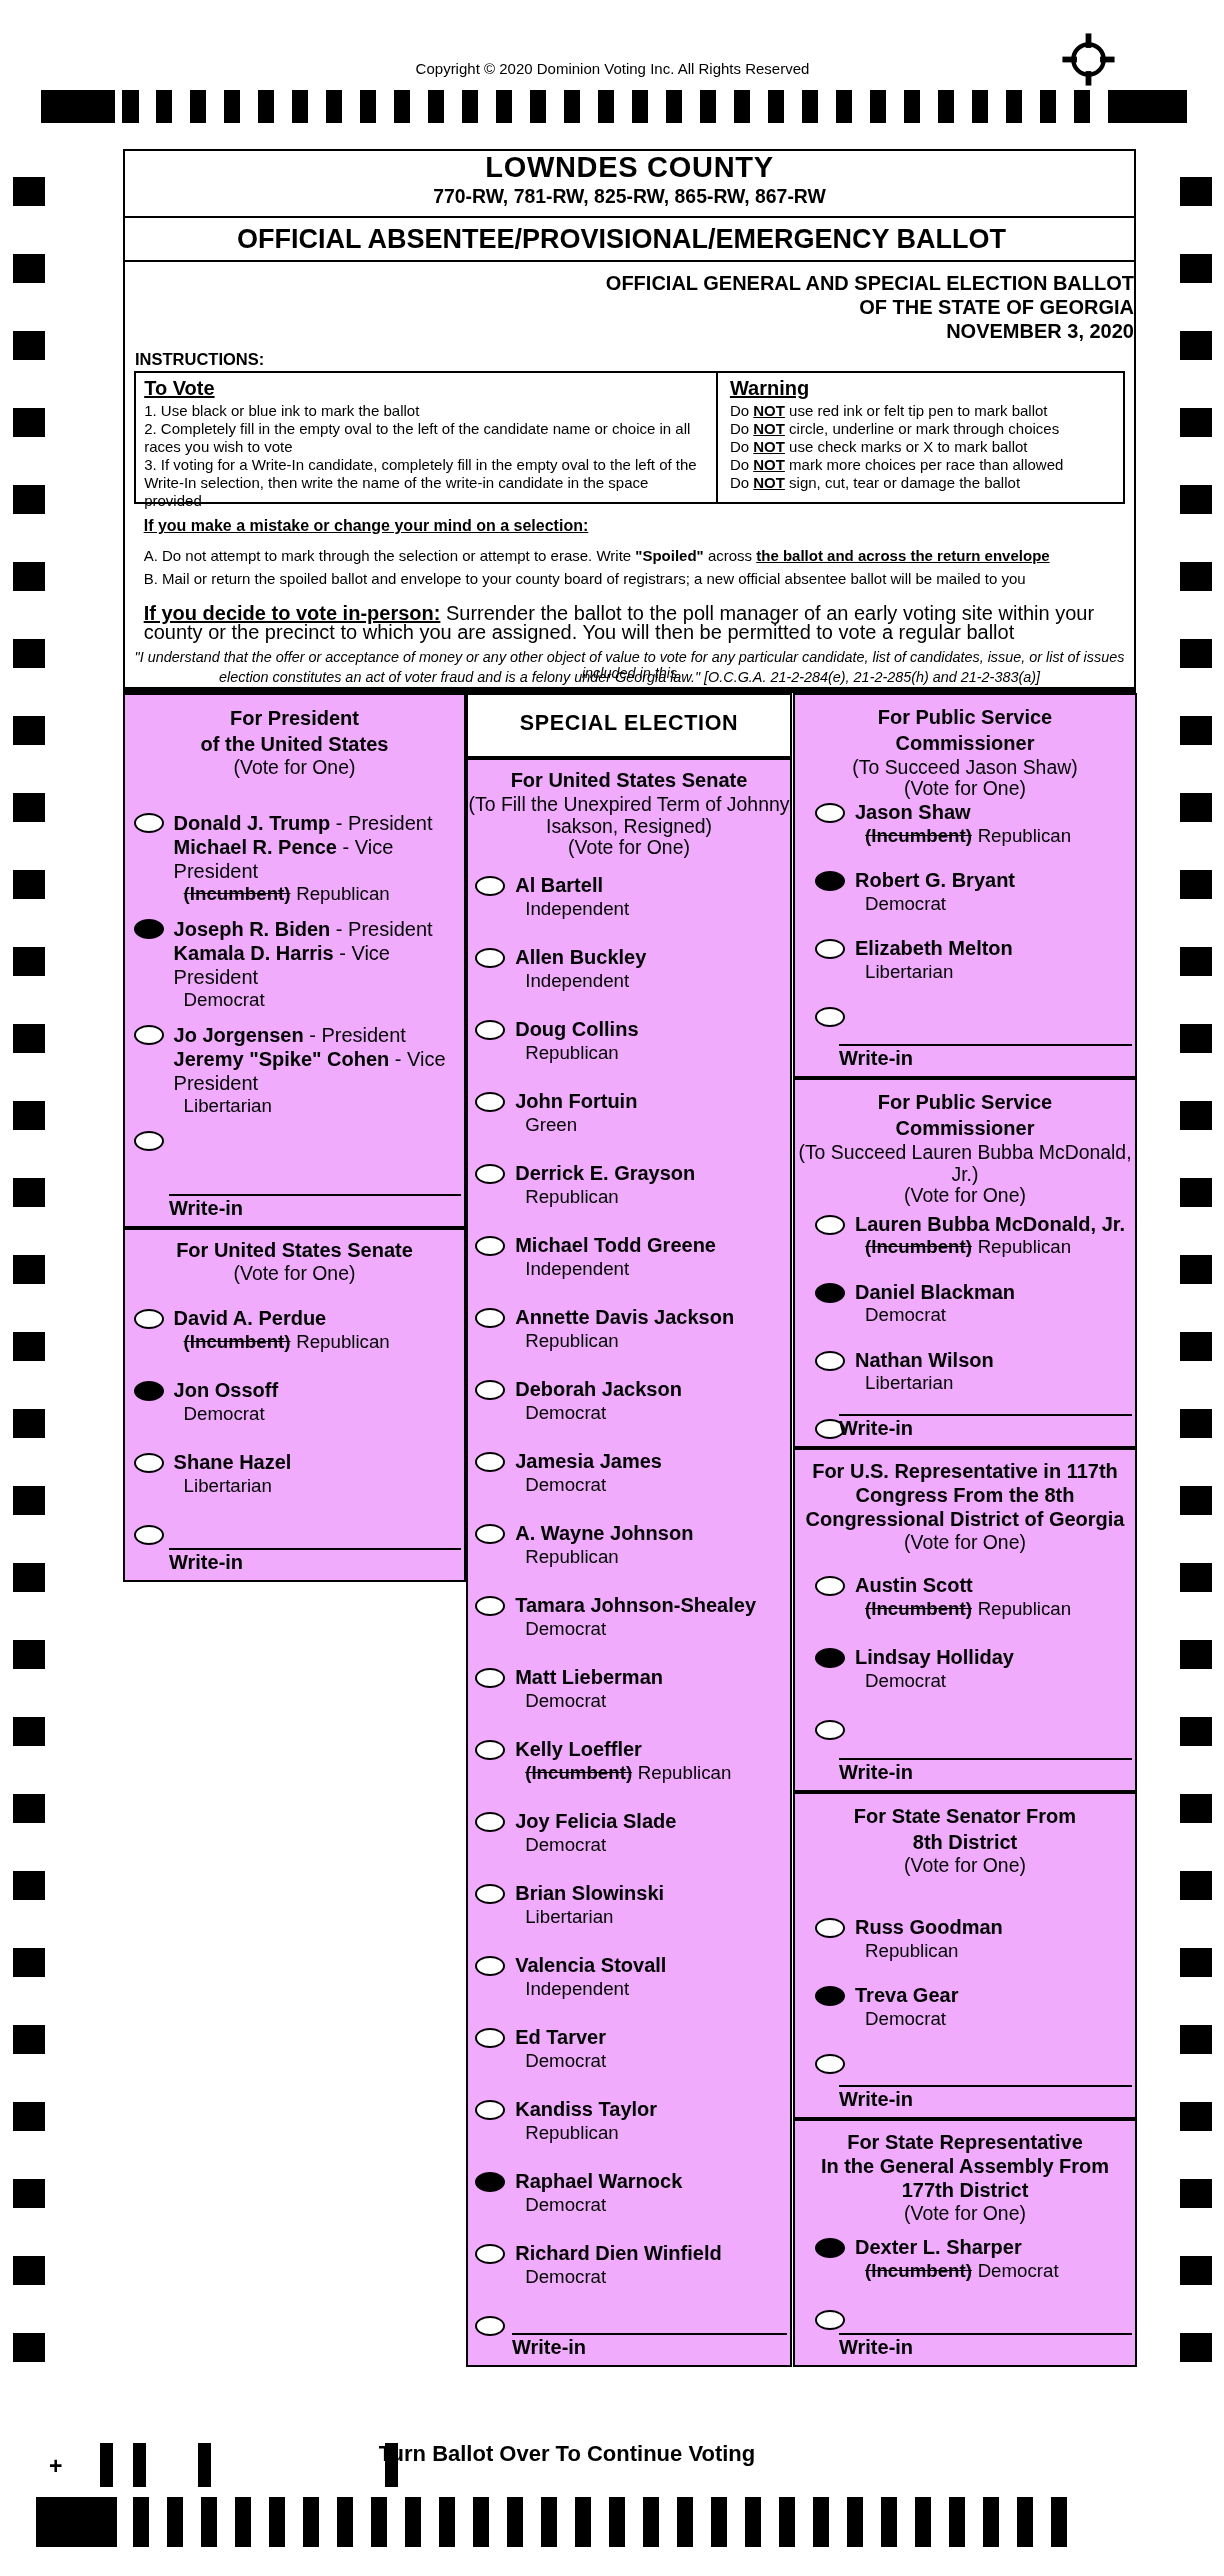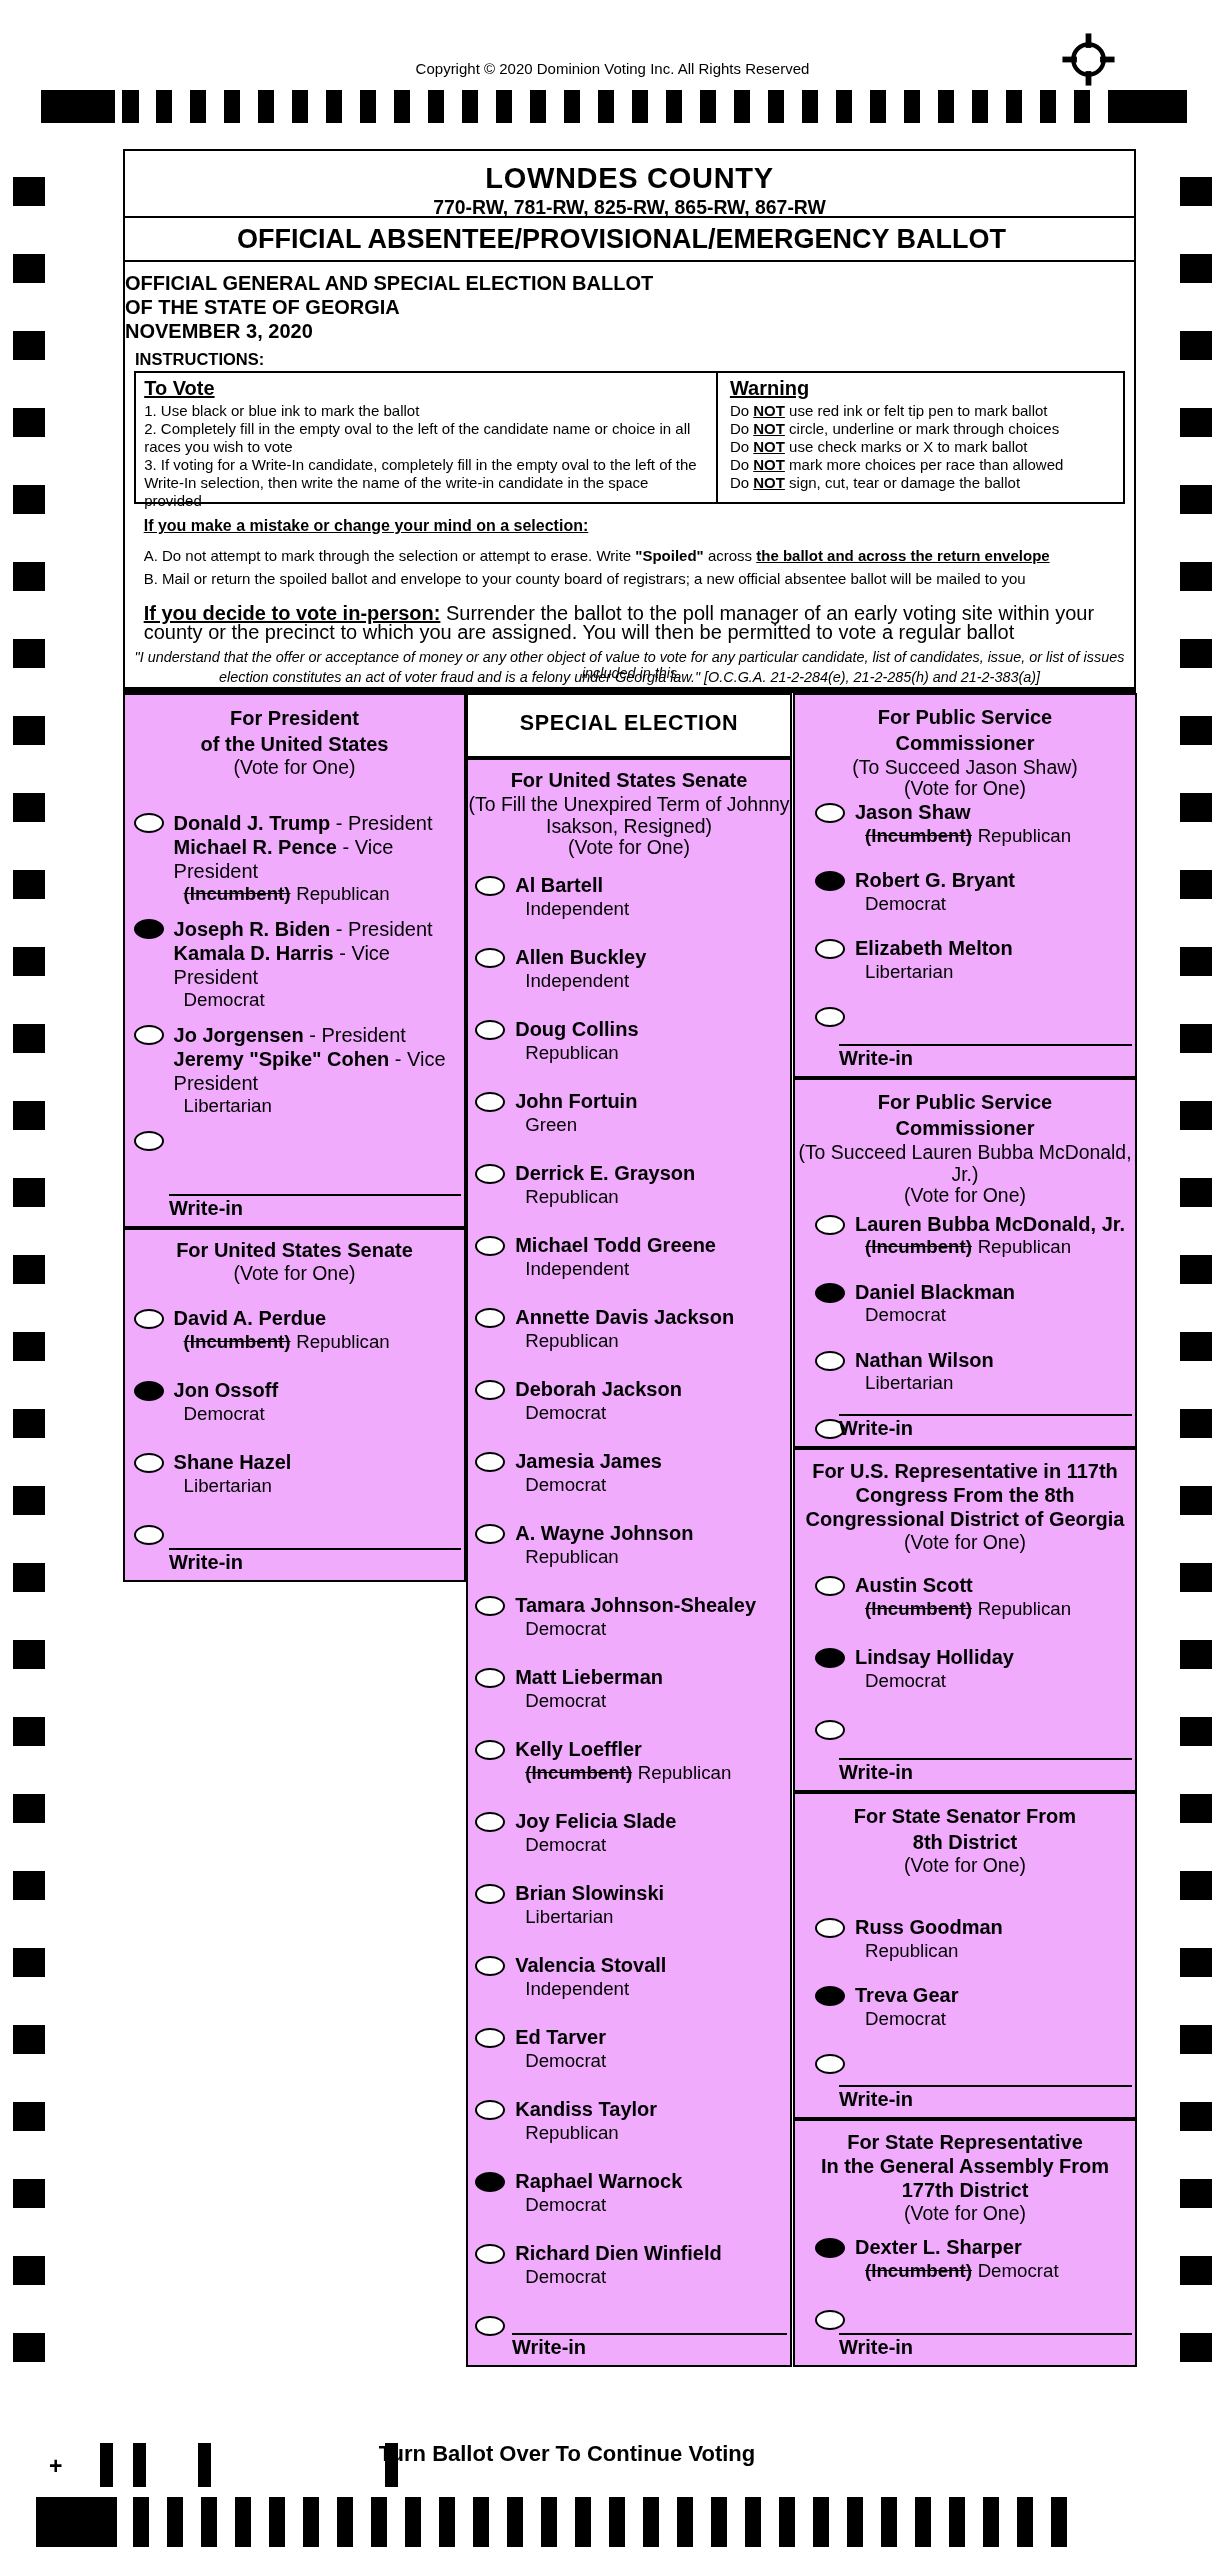--- a/index.html
+++ b/index.html
@@ -23,27 +23,27 @@
   .bcbar{top:2443px;width:13px;height:44px;background:#000;}
   #bcbar1{left:100px;} #bcbar2{left:133px;} #bcbar3{left:198px;} #bcbar4{left:385px;}
   #plus-mark{left:49px;top:2453px;font-size:23px;font-weight:bold;}
   #sheet-mark{left:395px;top:2445px;font-size:11.5px;transform:rotate(90deg);transform-origin:left top;}
 
   #copyright{left:0;top:60px;width:1225px;text-align:center;font-size:15px;}
   #regmark{left:1061px;top:32px;width:55px;height:55px;}
 
   
   #headerbox{left:123px;top:149px;width:1013px;height:69px;border:2.9px solid #000;box-sizing:border-box;}
-  #county{margin-top:11px;font-size:29px;font-weight:bold;text-align:center;letter-spacing:0.7px;}
+  #county{margin-top:0;font-size:29px;font-weight:bold;text-align:center;letter-spacing:0.7px;}
   #precincts{margin-top:1.4px;font-size:19.4px;font-weight:bold;text-align:center;}
 
   #upperbox{left:123px;top:217px;width:1013px;height:470px;border-left:2.9px solid #000;border-right:2.9px solid #000;box-sizing:border-box;}
   #ballot-type{position:absolute;top:7.2px;left:0;right:16px;text-align:center;font-size:27px;font-weight:bold;}
   #ballot-type-rule{position:absolute;top:43px;left:0;right:0;height:2.2px;background:#000;}
-  .genline{position:absolute;left:0;right:0;text-align:left;font-size:20px;font-weight:bold;}
+  .genline{position:absolute;left:0;right:0;text-align:right;font-size:20px;font-weight:bold;}
   #gen1{top:55px;} #gen2{top:79px;} #gen3{top:103px;}
   #instr-label{position:absolute;top:133px;left:10px;font-size:16.5px;font-weight:bold;}
   #instrbox{position:absolute;top:154px;left:8.6px;right:8.6px;height:133px;border:2.9px solid #000;display:flex;box-sizing:border-box;}
   #tovote{flex:0 0 59%;border-right:2.2px solid #000;padding:4.3px 7.2px 4.3px 8.6px;box-sizing:border-box;}
   #warning{flex:1;padding:4.3px 5.7px 4.3px 11.5px;box-sizing:border-box;}
   .instr-title{font-size:20px;font-weight:bold;text-decoration:underline;margin-bottom:2.2px;}
   .tv-item,.w-item{font-size:15px;line-height:18px;}
   #mistake-title{position:absolute;top:300px;left:18.7px;font-size:16px;font-weight:bold;text-decoration:underline;}
   #lineA{position:absolute;top:330px;left:18.7px;right:11.5px;font-size:15px;line-height:18.7px;}
   #lineB{position:absolute;top:353px;left:18.7px;right:11.5px;font-size:15px;line-height:18.7px;}

